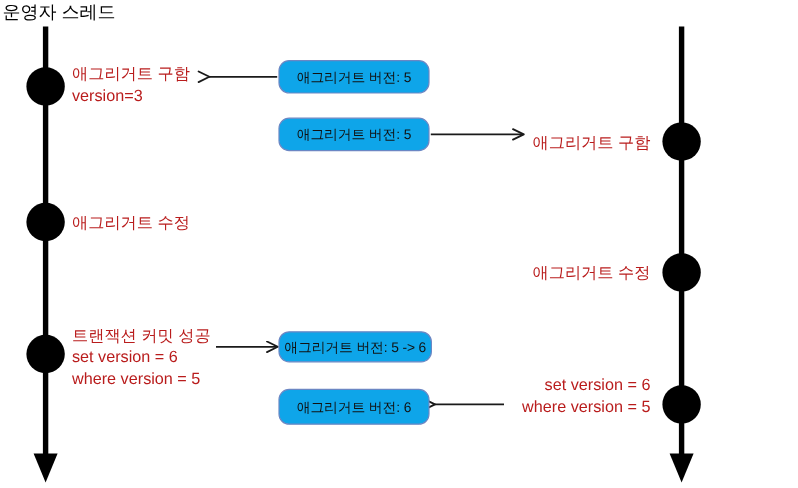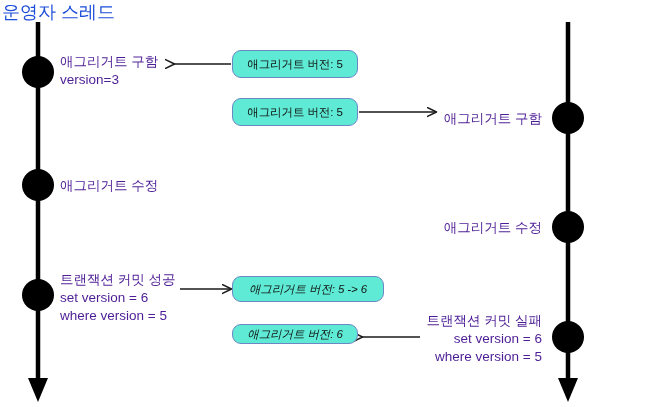--- a/index.html
+++ b/index.html
@@ -20,42 +20,42 @@
   }
   .svg-layer {
     position: absolute;
     left: 0;
     top: 0;
     width: 665px;
     height: 407px;
   }
   .thread-title {
     position: absolute;
-    font-size: 18px;
-    color: #1d4ed8;
+    font-size: 15px;
+    color: #000000;
     white-space: nowrap;
     line-height: 1.15;
   }
   #title-left  { left: 2px;  top: 2px;  text-align: left; }
   #title-right { left: 475px; top: 2px; width: 140px; text-align: center; }
 
   .evt-label {
     position: absolute;
     font-size: 13.5px;
-    color: #4c1d95;
+    color: #b91c1c;
     line-height: 1.32;
     white-space: nowrap;
   }
   .evt-label.left-aligned  { text-align: left; }
   .evt-label.right-aligned { text-align: right; }
 
   .msg-box {
     position: absolute;
     box-sizing: border-box;
-    background: #5eead4;
+    background: #0ea5e9;
     border: 1.4px solid #6b87c4;
     border-radius: 9px;
     font-size: 11.5px;
     color: #111111;
     display: flex;
     align-items: center;
     justify-content: center;
     white-space: nowrap;
     letter-spacing: -0.1px;
   }
@@ -120,26 +120,25 @@
 
   <div class="evt-label right-aligned" style="left:330px; top:110px; width:212px;">
     <div>애그리거트 구함</div>
   </div>
 
   <div class="evt-label right-aligned" style="left:330px; top:219px; width:212px;">
     <div>애그리거트 수정</div>
   </div>
 
   <div class="evt-label right-aligned" style="left:330px; top:312px; width:212px;">
-    <div>트랜잭션 커밋 실패</div>
     <div>set version = 6</div>
     <div>where version = 5</div>
   </div>
 
   <div class="msg-box" style="left:232px; top:50px; width:126px; height:28px;">애그리거트 버전: 5</div>
 
   <div class="msg-box" style="left:232px; top:98px; width:126px; height:28px;">애그리거트 버전: 5</div>
 
-  <div class="msg-box" style="left:232px; top:276px; width:152px; height:26px;font-style:italic;">애그리거트 버전: 5 -&gt; 6</div>
+  <div class="msg-box" style="left:232px; top:276px; width:128px; height:26px;">애그리거트 버전: 5 -&gt; 6</div>
 
-  <div class="msg-box" style="left:232px; top:324px; width:126px; height:20px;font-style:italic;">애그리거트 버전: 6</div>
+  <div class="msg-box" style="left:232px; top:324px; width:126px; height:30px;">애그리거트 버전: 6</div>
 
 </div>
 
 </body></html>

